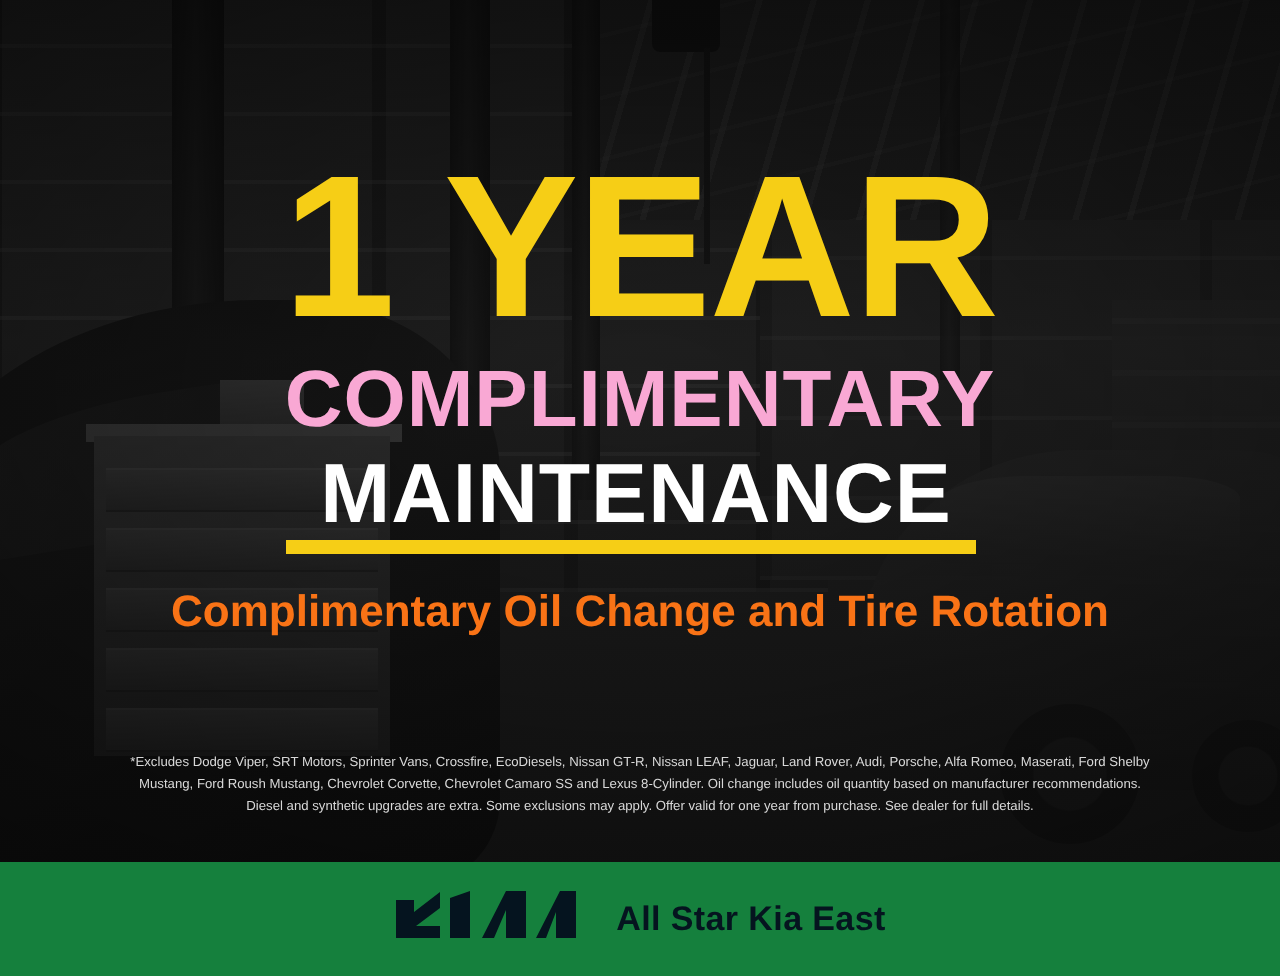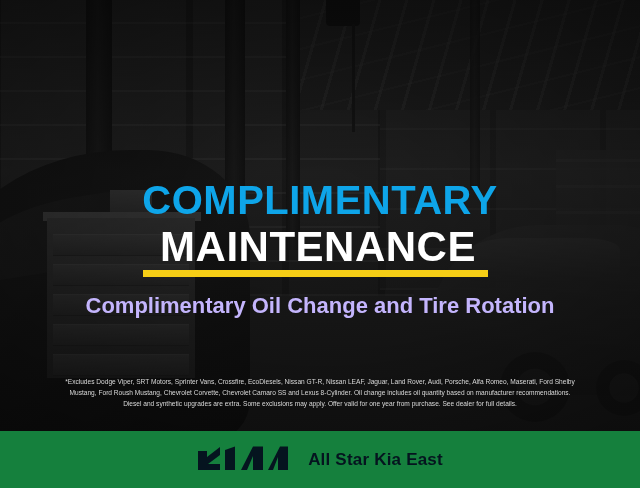--- a/index.html
+++ b/index.html
@@ -161,21 +161,21 @@
     line-height: 101px;
     font-weight: bold;
     letter-spacing: -1px;
     white-space: nowrap;
   }
 
   .headline-sub1 {
     position: absolute;
     left: 0; right: 0;
     top: 180px;
-    color: #0ea5e9;
+    color: #f9a8d4;
     font-size: 40px;
     line-height: 40px;
     font-weight: bold;
     letter-spacing: 0.5px;
     white-space: nowrap;
   }
 
   .headline-sub2 {
     position: absolute;
     left: 0; right: 4px;
@@ -194,21 +194,21 @@
     top: 270px;
     width: 345px;
     height: 7px;
     background: #f6ce16;
   }
 
   .tagline {
     position: absolute;
     left: 20px; right: 20px;
     top: 291px;
-    color: #c4b5fd;
+    color: #f97316;
     font-size: 22px;
     line-height: 29px;
     font-weight: bold;
   }
 
   .disclaimer {
     position: absolute;
     left: 14px; right: 14px;
     top: 376px;
     color: #d8d8d8;
@@ -272,20 +272,21 @@
         <div class="drawer" style="top:76px"></div>
         <div class="drawer" style="top:106px"></div>
         <div class="drawer" style="top:136px"></div>
       </div>
     </div>
     <div class="scrim"></div>
   </div>
 
   <div class="content">
 
+    <div class="headline-year">1 YEAR</div>
 
     <div class="headline-sub1">COMPLIMENTARY</div>
 
     <div class="headline-sub2">MAINTENANCE</div>
 
     <div class="divider"></div>
 
     <div class="tagline">
       <div>Complimentary Oil Change and Tire Rotation</div>
     </div>

